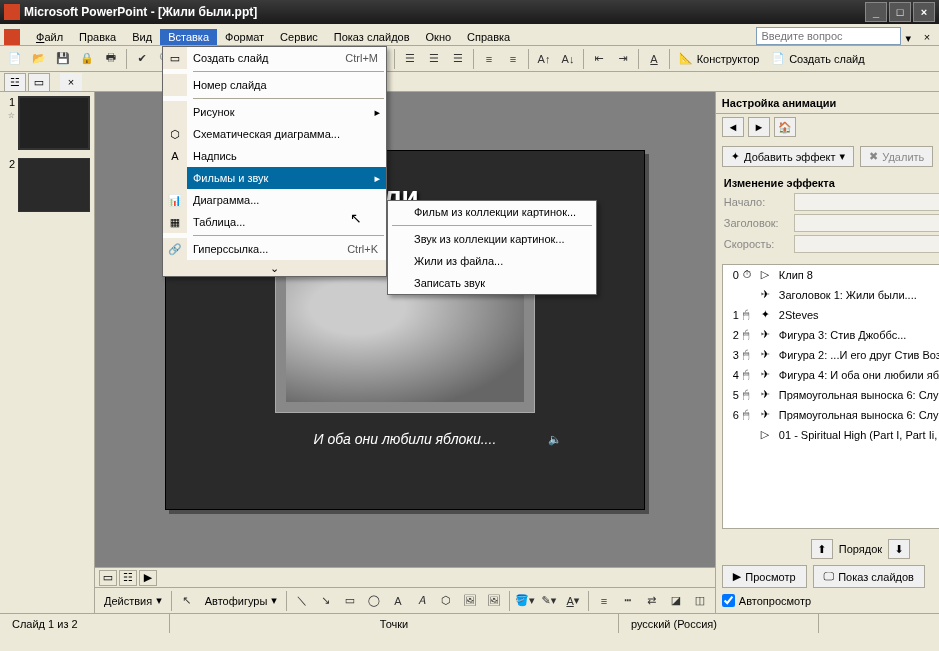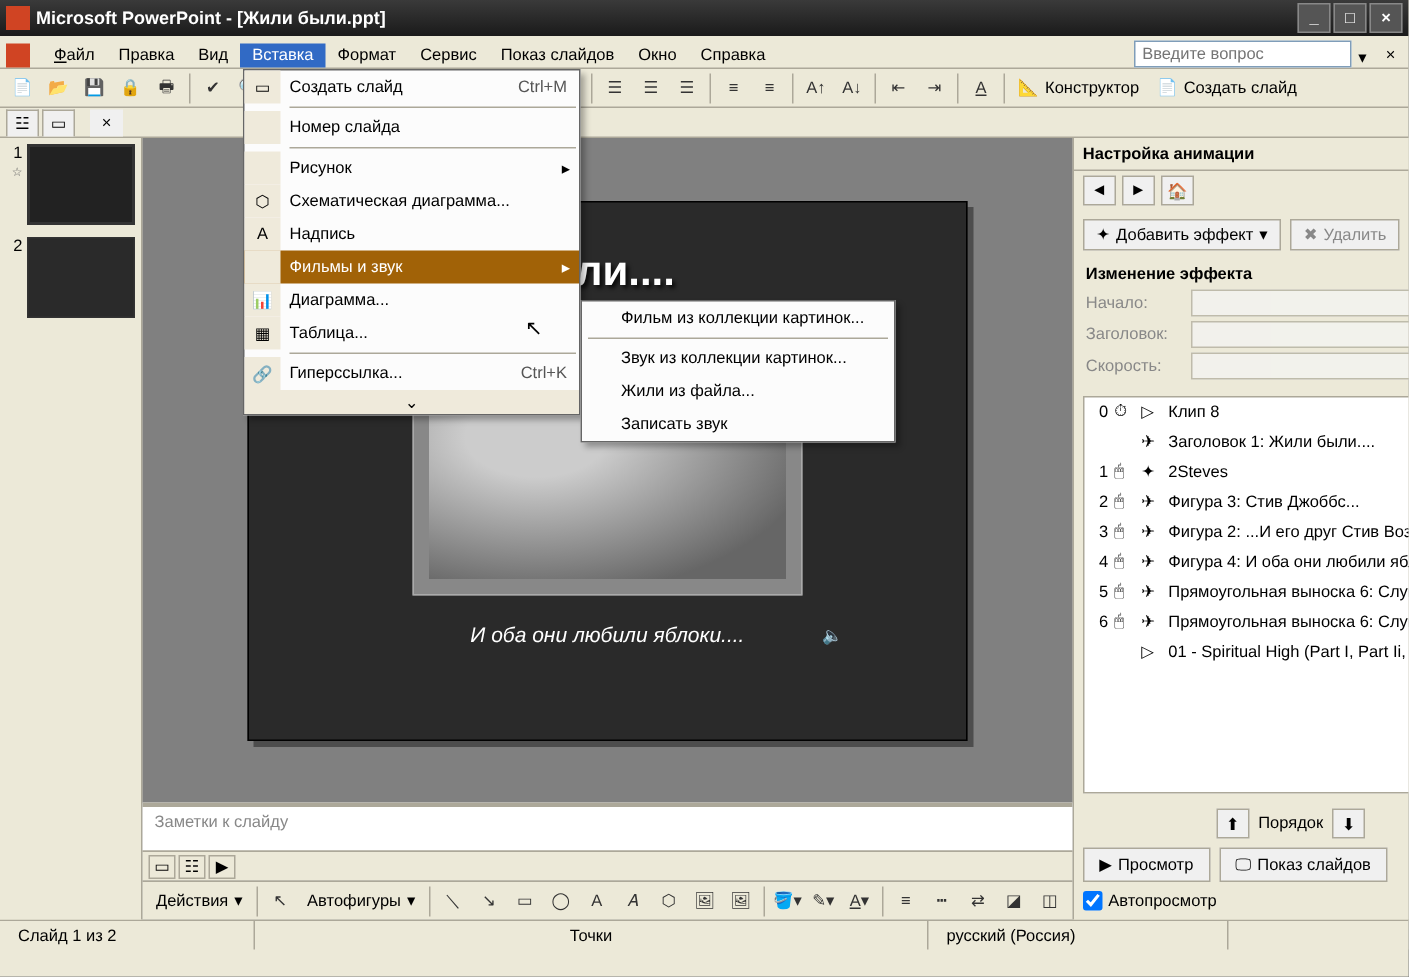--- a/index.html
+++ b/index.html
@@ -79,21 +79,21 @@
 .pbtn { border: 1px solid #aca899; background: #f0f0f0; padding: 4px 10px; cursor: pointer; display: flex; align-items: center; gap: 4px; }
 .chk { display: flex; align-items: center; gap: 4px; }
 
 .statusbar { height: 20px; background: #ece9d8; border-top: 1px solid #aca899; display: flex; align-items: center; }
 .statcell { padding: 0 12px; border-right: 1px solid #aca899; height: 100%; display: flex; align-items: center; }
 
 
 .dropdown { position: absolute; background: #fcfcfc; border: 1px solid #666; box-shadow: 3px 3px 4px rgba(0,0,0,0.3); z-index: 1000; }
 .dd1 { left: 162px; top: 46px; width: 225px; }
 .dd1 .ddrow { height: 22px; display: flex; align-items: center; padding: 0; cursor: pointer; }
-.dd1 .ddrow:hover, .dd1 .ddrow.hl { background: #a16207; color: white; }
+.dd1 .ddrow:hover, .dd1 .ddrow.hl { background: #0369a1; color: white; }
 .dd1 .ddic { width: 24px; height: 22px; background: #efeadb; display: flex; align-items: center; justify-content: center; margin-right: 6px; }
 .dd1 .ddtxt { flex: 1; }
 .dd1 .ddkey { padding-right: 8px; color: #555; }
 .dd1 .ddarr { padding-right: 6px; }
 .dd1 .ddsep { height: 1px; background: #aca899; margin: 2px 2px 2px 30px; }
 .dd1 .expand { height: 16px; display: flex; align-items: center; justify-content: center; background: #efeadb; cursor: pointer; }
 
 .dd2 { left: 387px; top: 200px; width: 210px; }
 .dd2 .ddrow { height: 22px; display: flex; align-items: center; padding: 0 10px 0 26px; cursor: pointer; }
 .dd2 .ddsep { height: 1px; background: #aca899; margin: 2px 4px; }
@@ -203,23 +203,20 @@
 
   <div class="editarea">
     <div class="slidecanvas">
       <div class="slidebox">
         <div class="slidetitle">ыли....</div>
         <div class="slideimg"></div>
         <div class="slidecap">И оба они любили яблоки....</div>
         <span class="speaker-icon" style="left:150px; top:55px;">🔈</span>
         <span class="speaker-icon" style="right:80px; bottom:60px;">🔈</span>
       </div>
-    </div>
-    <div class="notesarea">
-      <span>Заметки к слайду</span>
     </div>
     <div class="viewbtns">
       <div class="vbtn">▭</div>
       <div class="vbtn">☷</div>
       <div class="vbtn">▶</div>
     </div>
     <div class="drawbar">
       <div class="tlabel"><span>Действия</span> ▾</div>
       <div class="tsep"></div>
       <div class="tbtn">↖</div>

